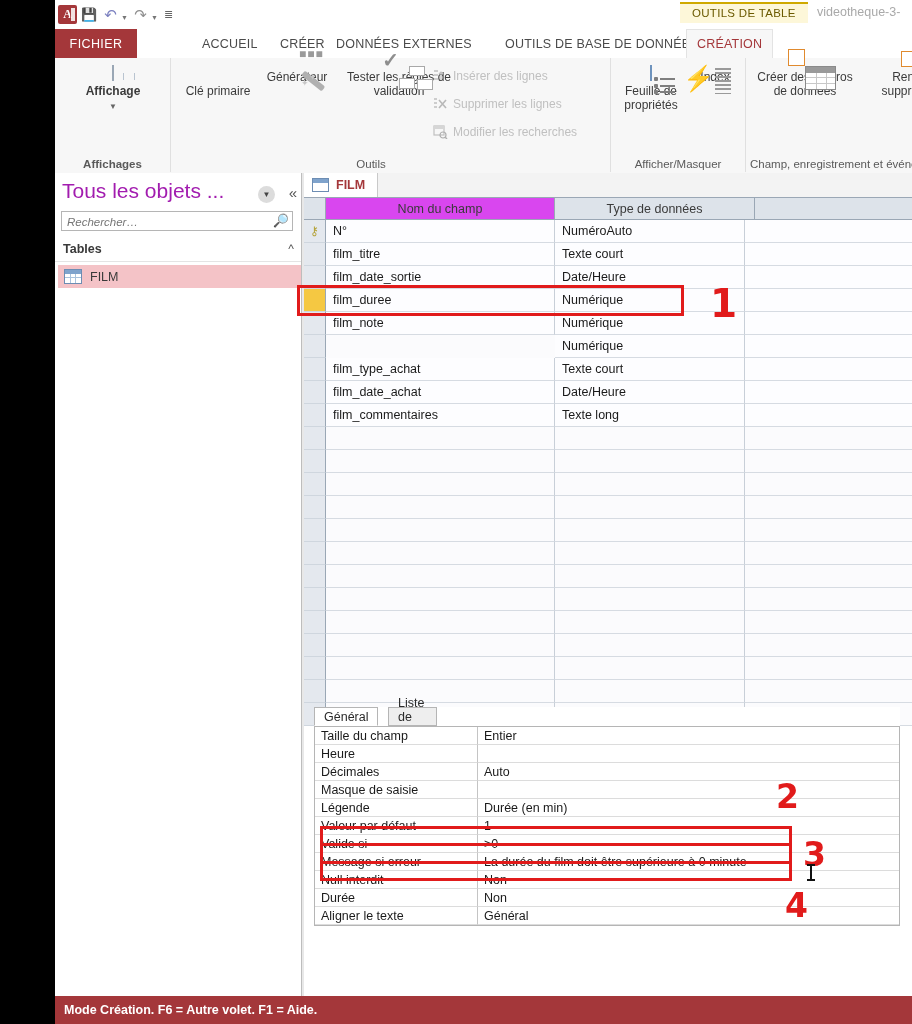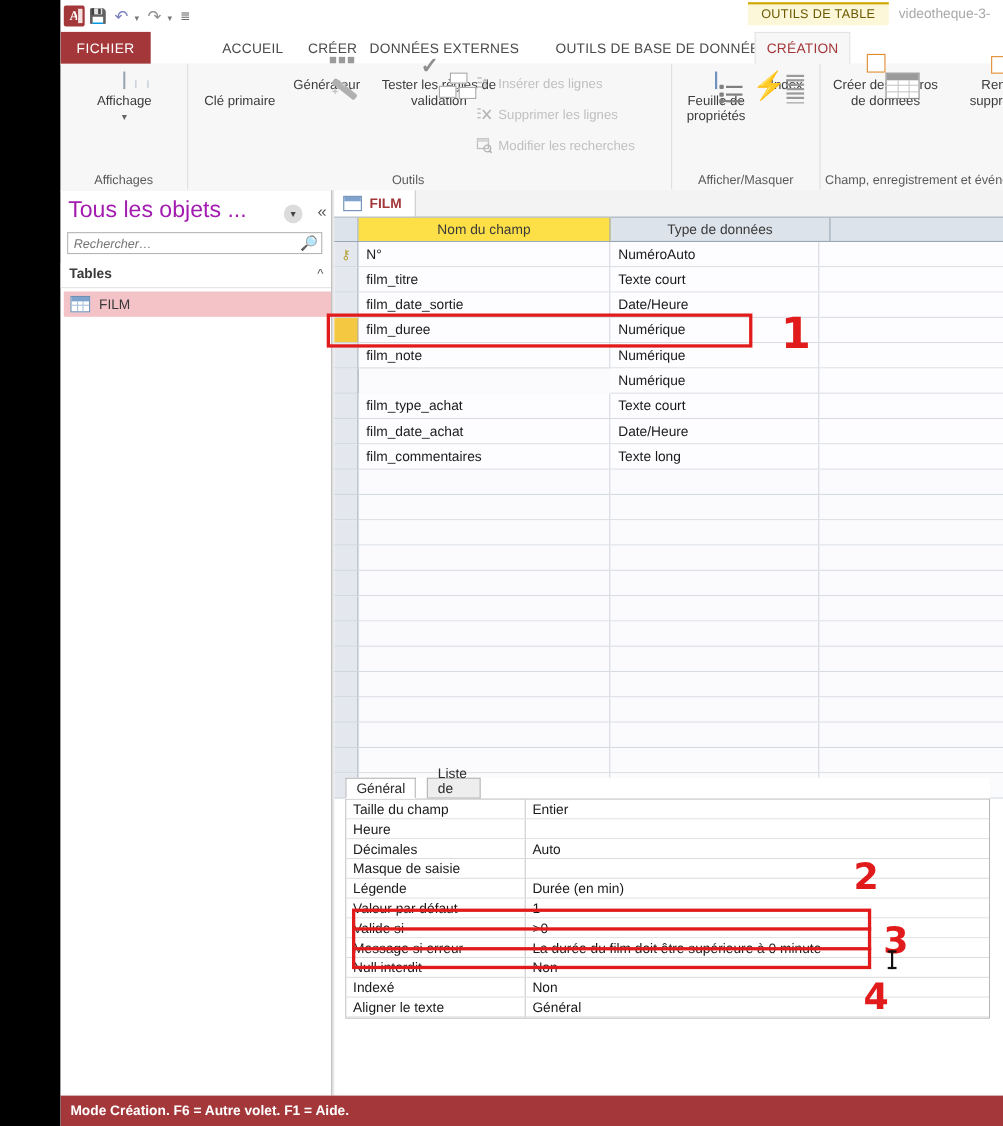--- a/index.html
+++ b/index.html
@@ -298,21 +298,21 @@
     border-bottom: 1px solid #9aa7b5;
     box-sizing: border-box;
   }
   .hcell {
     position: absolute; top: 0; height: 21px;
     display: flex; align-items: center; justify-content: center;
     font-size: 12.5px; color: #3a3a3a;
     border-right: 1px solid #9aa7b5;
     box-sizing: border-box;
   }
-  .hcell.namecol { background: #fde047; }
+  .hcell.namecol { background: #d946ef; }
   .row {
     position: absolute; left: 0; width: 608px; height: 23px;
     box-sizing: border-box;
   }
   .rowsel {
     position: absolute; left: 0; top: 0; width: 22px; height: 23px;
     background: #e4e8ee;
     border-right: 1px solid #9aa7b5;
     border-bottom: 1px solid #cfd6de;
     box-sizing: border-box;
@@ -442,21 +442,21 @@
       <div class="tab-fichier">FICHIER</div>
       <div class="rtab" style="left:137px;">ACCUEIL</div>
       <div class="rtab" style="left:215px;">CRÉER</div>
       <div class="rtab" style="left:271px;">DONNÉES EXTERNES</div>
       <div class="rtab" style="left:440px;">OUTILS DE BASE DE DONNÉES</div>
       <div class="rtab active" style="left:631px;">CRÉATION</div>
     </div>
 
     <div class="ribbon">
 
-      <div class="rgroup" style="left:0px; width:116px;">
+      <div class="rgroup" style="left:0px; width:116px;font-weight:bold;">
         <div class="bigbtn" style="left:17px; top:8px; width:82px;">
           <span class="bi">
             <span class="ic-table">
               <i class="gl" style="left:0;top:13px;width:100%;height:1px;"></i>
               <i class="gl" style="left:0;top:20px;width:100%;height:1px;"></i>
               <i class="gl" style="left:10px;top:7px;width:1px;bottom:0;"></i>
               <i class="gl" style="left:21px;top:7px;width:1px;bottom:0;"></i>
             </span>
           </span>
           <span>Affichage</span>
@@ -799,21 +799,21 @@
             </div>
             <div class="prow">
               <div class="plabel">Message si erreur</div>
               <div class="pvalue">La durée du film doit être supérieure à 0 minute</div>
             </div>
             <div class="prow">
               <div class="plabel">Null interdit</div>
               <div class="pvalue">Non</div>
             </div>
             <div class="prow">
-              <div class="plabel">Indexé</div>
+              <div class="plabel">Durée</div>
               <div class="pvalue">Non</div>
             </div>
             <div class="prow">
               <div class="plabel">Aligner le texte</div>
               <div class="pvalue">Général</div>
             </div>
           </div>
       </div>
 
     </div>

